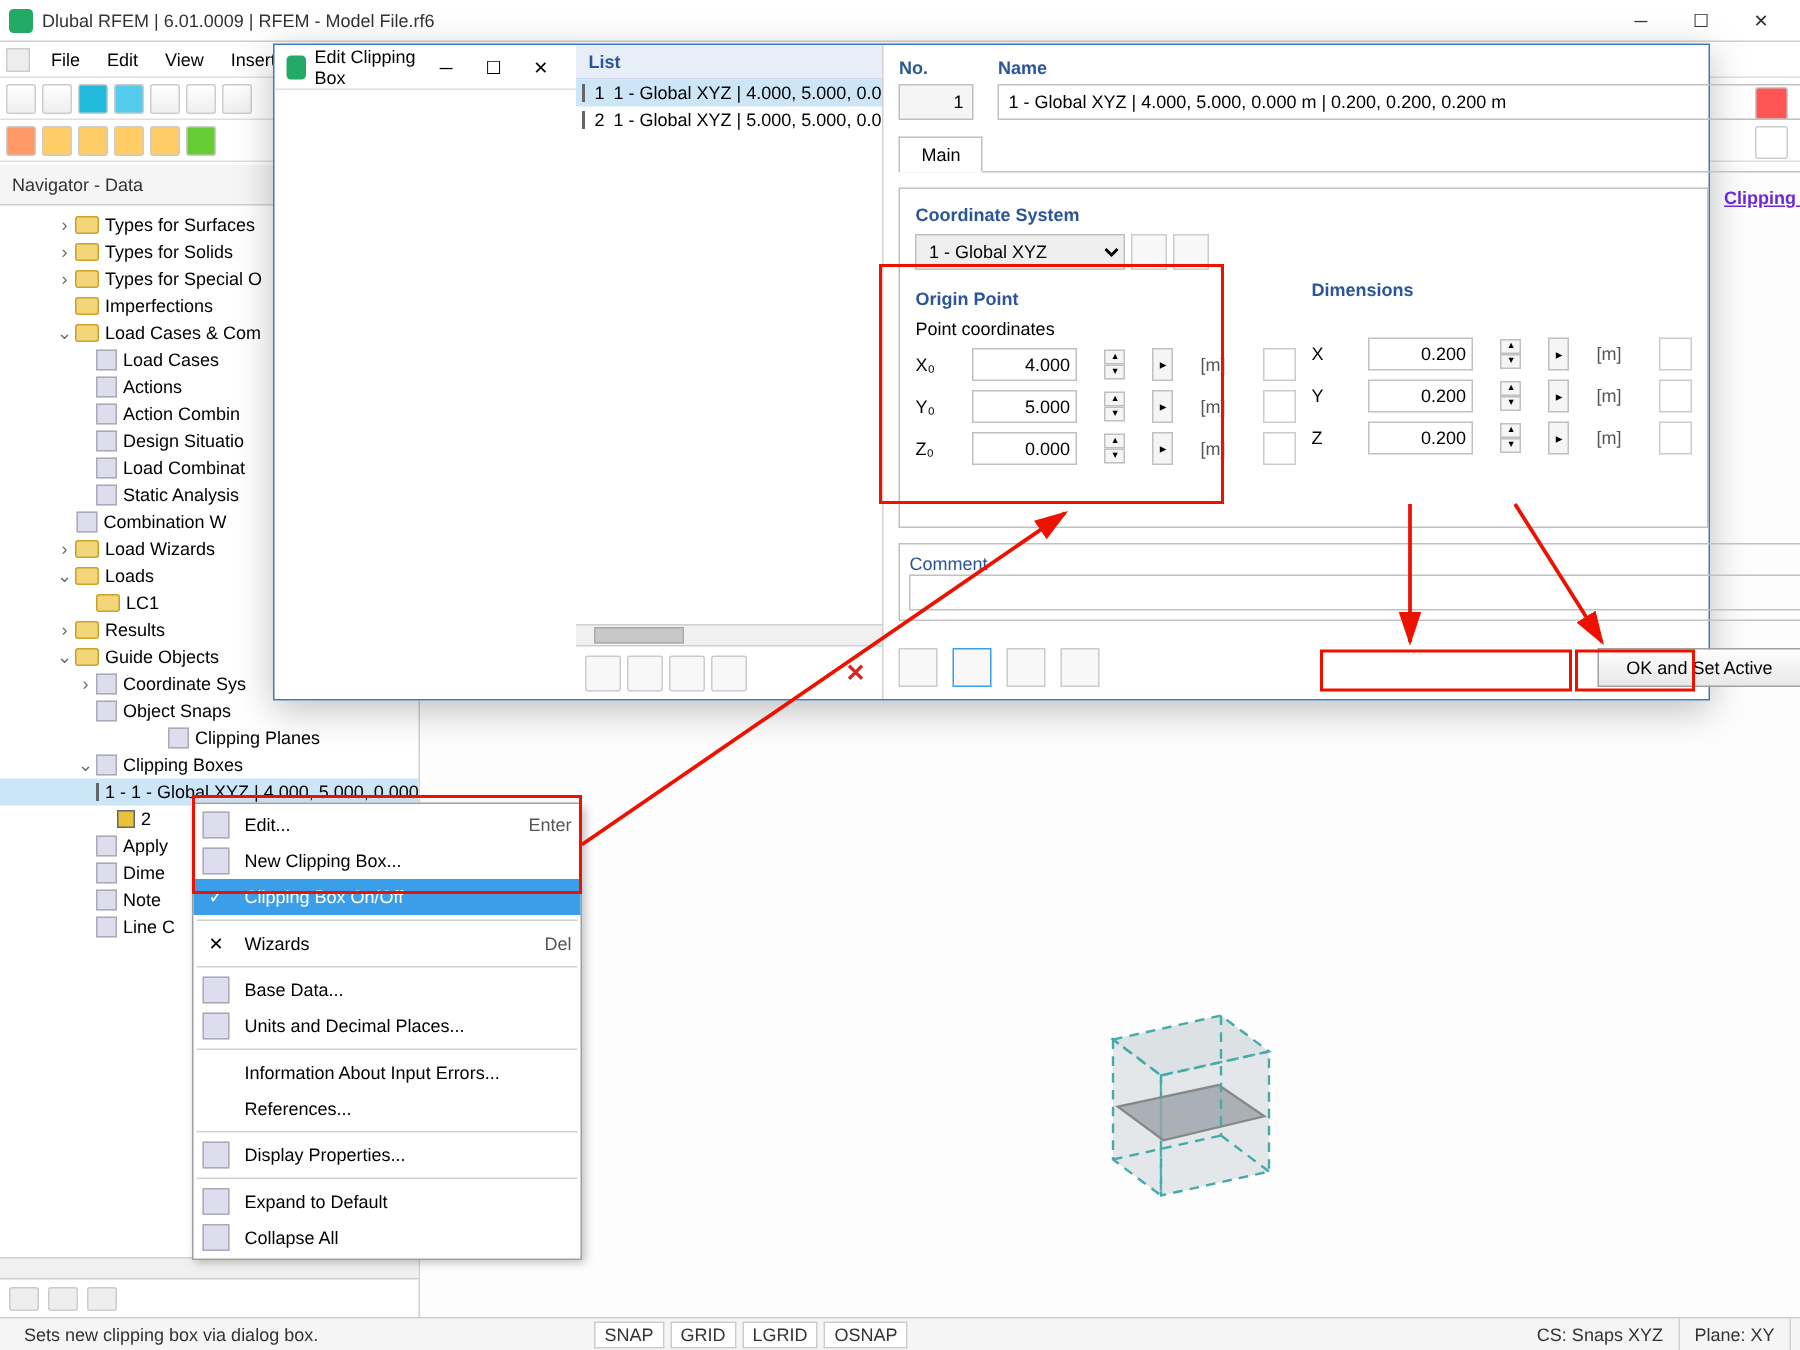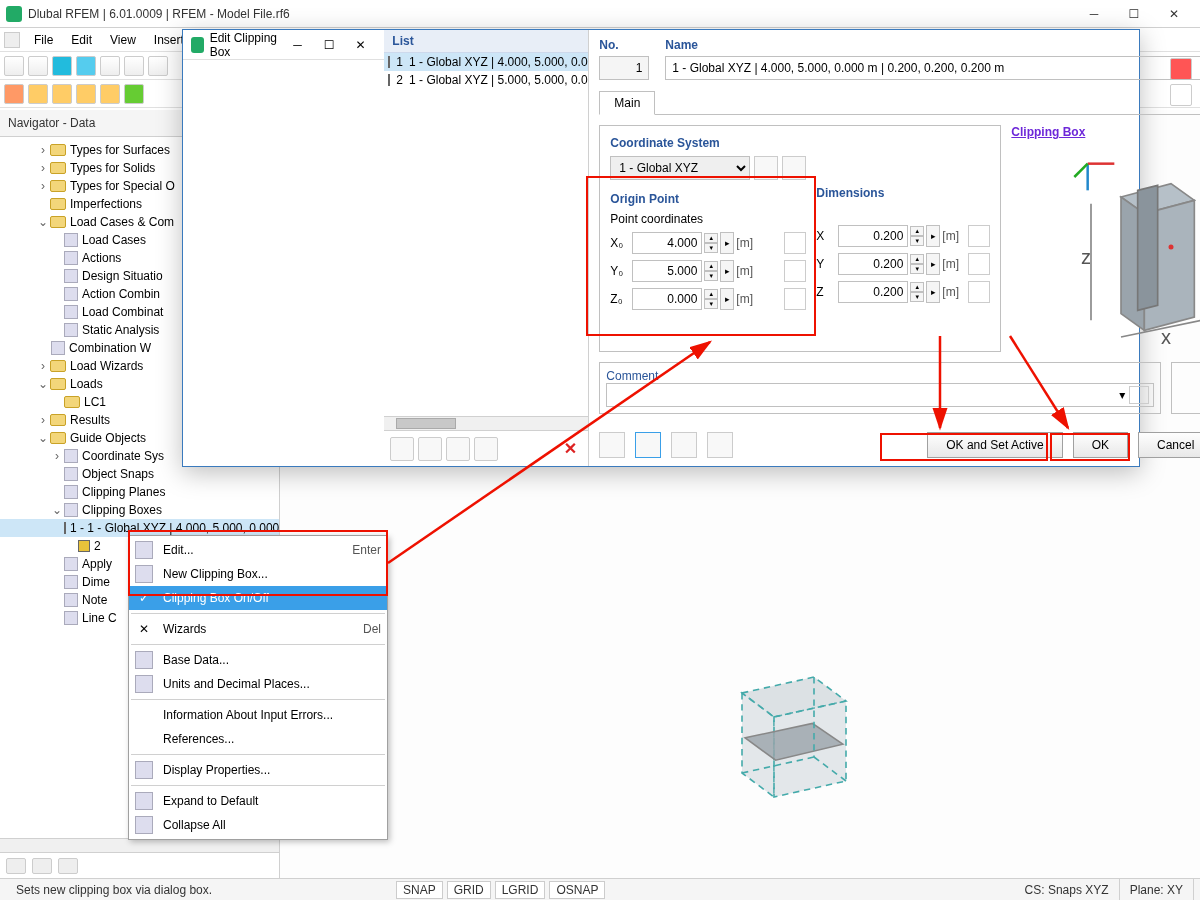--- a/index.html
+++ b/index.html
@@ -73,21 +73,21 @@
 .dlg-tab { padding:4px 14px; border:1px solid #c0c0c0; border-bottom:1px solid #fff; background:#fff; position:relative; top:1px; }
 
 .dlg-panel-row { display:flex; margin:10px; gap:10px; flex:1; }
 .dlg-panel-left { flex:1; border:1px solid #c0c0c0; padding:10px; display:flex; gap:10px; }
 .coord-col { flex:1; }
 .section-title { color:#2a5599; font-weight:600; margin-bottom:6px; }
 .cs-select { display:flex; align-items:center; gap:4px; margin-bottom:12px; }
 .cs-select select { height:24px; border:1px solid #c0c0c0; padding:0 4px; width:140px; }
 .cs-select .sb { width:24px;height:24px;border:1px solid #ccc;background:#f8f8f8; }
 
-.numrow { display:flex; align-items:center; gap:2px; margin-bottom:6px; }
+.numrow { display:flex; align-items:center; gap:18px; margin-bottom:6px; }
 .numrow .lbl { width:20px; }
 .numrow .val { width:70px; height:22px; border:1px solid #c0c0c0; text-align:right; padding:0 4px; line-height:20px; }
 .numrow .spin { width:14px; display:flex; flex-direction:column; }
 .numrow .spin div { height:10px; border:1px solid #c0c0c0; font-size:7px; text-align:center; line-height:8px; background:#f5f5f5; }
 .numrow .arrow { width:14px;height:22px;border:1px solid #c0c0c0;background:#f5f5f5;text-align:center;line-height:20px;font-size:9px; }
 .numrow .unit { width:24px; color:#555; }
 .numrow .pick { width:22px;height:22px;border:1px solid #ccc;background:#fff;margin-left:auto; }
 
 .dlg-panel-right { width:280px; }
 .preview-title { color:#6d28d9; font-weight:600; margin-bottom:8px;text-decoration:underline; }
@@ -206,30 +206,30 @@
           <span>Load Cases</span>
         </div>
         <div class="tree-row" style="padding-left: 50px;">
           <span class="chev"></span>
           <span class="leaf" style="background: rgb(221, 221, 238); border: 1px solid rgb(170, 170, 187);"></span>
           <span>Actions</span>
         </div>
         <div class="tree-row" style="padding-left: 50px;">
           <span class="chev"></span>
           <span class="leaf" style="background: rgb(221, 221, 238); border: 1px solid rgb(170, 170, 187);"></span>
+          <span>Action Combin</span>
+        </div>
+        <div class="tree-row" style="padding-left: 50px;">
+          <span class="chev"></span>
+          <span class="leaf" style="background: rgb(221, 221, 238); border: 1px solid rgb(170, 170, 187);"></span>
           <span>Design Situatio</span>
         </div>
         <div class="tree-row" style="padding-left: 50px;">
           <span class="chev"></span>
           <span class="leaf" style="background: rgb(221, 221, 238); border: 1px solid rgb(170, 170, 187);"></span>
-          <span>Action Combin</span>
-        </div>
-        <div class="tree-row" style="padding-left: 50px;">
-          <span class="chev"></span>
-          <span class="leaf" style="background: rgb(221, 221, 238); border: 1px solid rgb(170, 170, 187);"></span>
           <span>Load Combinat</span>
         </div>
         <div class="tree-row" style="padding-left: 50px;">
           <span class="chev"></span>
           <span class="leaf" style="background: rgb(221, 221, 238); border: 1px solid rgb(170, 170, 187);"></span>
           <span>Static Analysis</span>
         </div>
         <div class="tree-row" style="padding-left: 37px;">
           <span class="chev"></span>
           <span class="leaf" style="background: rgb(221, 221, 238); border: 1px solid rgb(170, 170, 187);"></span>
@@ -263,21 +263,21 @@
         <div class="tree-row" style="padding-left: 50px;">
           <span class="chev">›</span>
           <span class="leaf" style="background: rgb(221, 221, 238); border: 1px solid rgb(170, 170, 187);"></span>
           <span>Coordinate Sys</span>
         </div>
         <div class="tree-row" style="padding-left: 50px;">
           <span class="chev"></span>
           <span class="leaf" style="background: rgb(221, 221, 238); border: 1px solid rgb(170, 170, 187);"></span>
           <span>Object Snaps</span>
         </div>
-        <div class="tree-row" style="padding-left: 50px;">
+        <div class="tree-row" style="padding-left: 50px; margin-left: 48px;">
           <span class="chev"></span>
           <span class="leaf" style="background: rgb(221, 221, 238); border: 1px solid rgb(170, 170, 187);"></span>
           <span>Clipping Planes</span>
         </div>
         <div class="tree-row" style="padding-left: 50px;">
           <span class="chev">⌄</span>
           <span class="leaf" style="background: rgb(221, 221, 238); border: 1px solid rgb(170, 170, 187);"></span>
           <span>Clipping Boxes</span>
         </div>
         <div class="tree-row selected" style="padding-left: 64px;">

